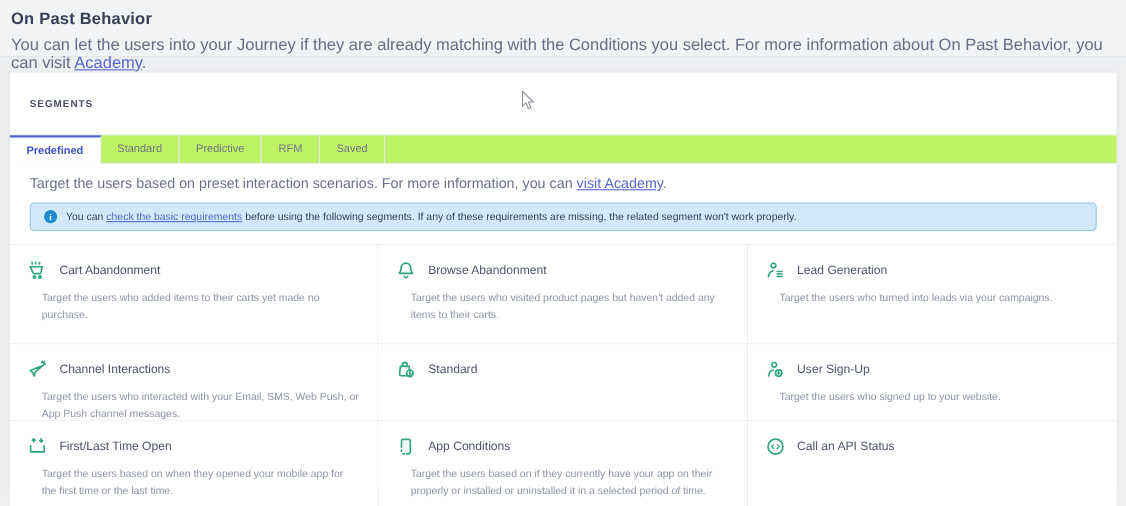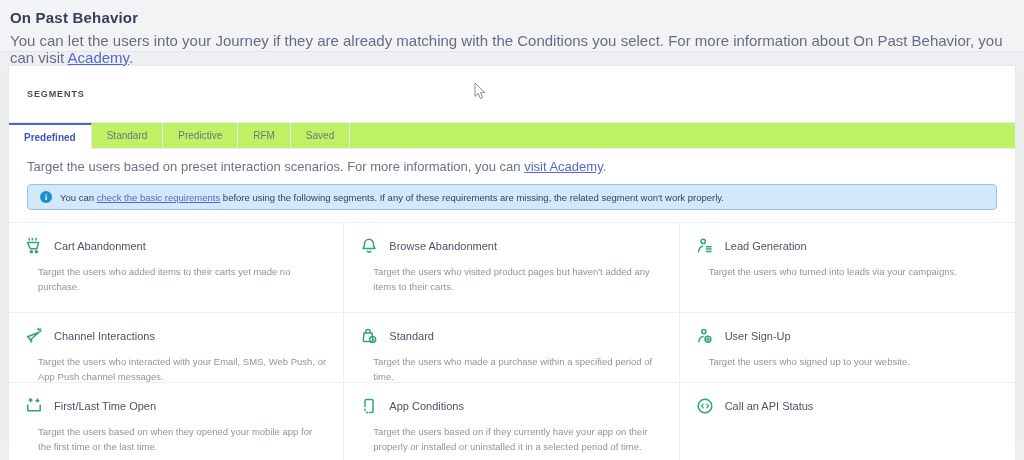--- a/index.html
+++ b/index.html
@@ -146,21 +146,20 @@
         <span class="gicon">
           <svg viewBox="0 0 18 18">
               <path d="M4 6h8l.7 7.2a1.3 1.3 0 0 1-1.3 1.4H4.6a1.3 1.3 0 0 1-1.3-1.4L4 6z"></path>
               <path d="M5.8 6V4.6a2.2 2.2 0 0 1 4.4 0V6"></path>
               <circle cx="12.6" cy="12.4" r="3"></circle>
               <path d="M12.6 10.9v1.6l1.1.7" stroke-width="1.2"></path>
             </svg>
         </span>
         <span class="cell-title">Standard</span>
       </div>
-      <div class="cell-desc">Target the users who made a purchase within a specified period of time.</div>
     </div>
 
     <div class="cell">
       <div class="cell-head">
         <span class="gicon">
           <svg viewBox="0 0 18 18">
               <circle cx="7.8" cy="4.6" r="2.1"></circle>
               <path d="M2.8 14.7c.4-3.1 2.1-4.9 4.2-5.3"></path>
               <circle cx="11.9" cy="12.2" r="2.9"></circle>
               <path d="M11.9 10.9v2.6M10.6 12.2h2.6" stroke-width="1.2"></path>

